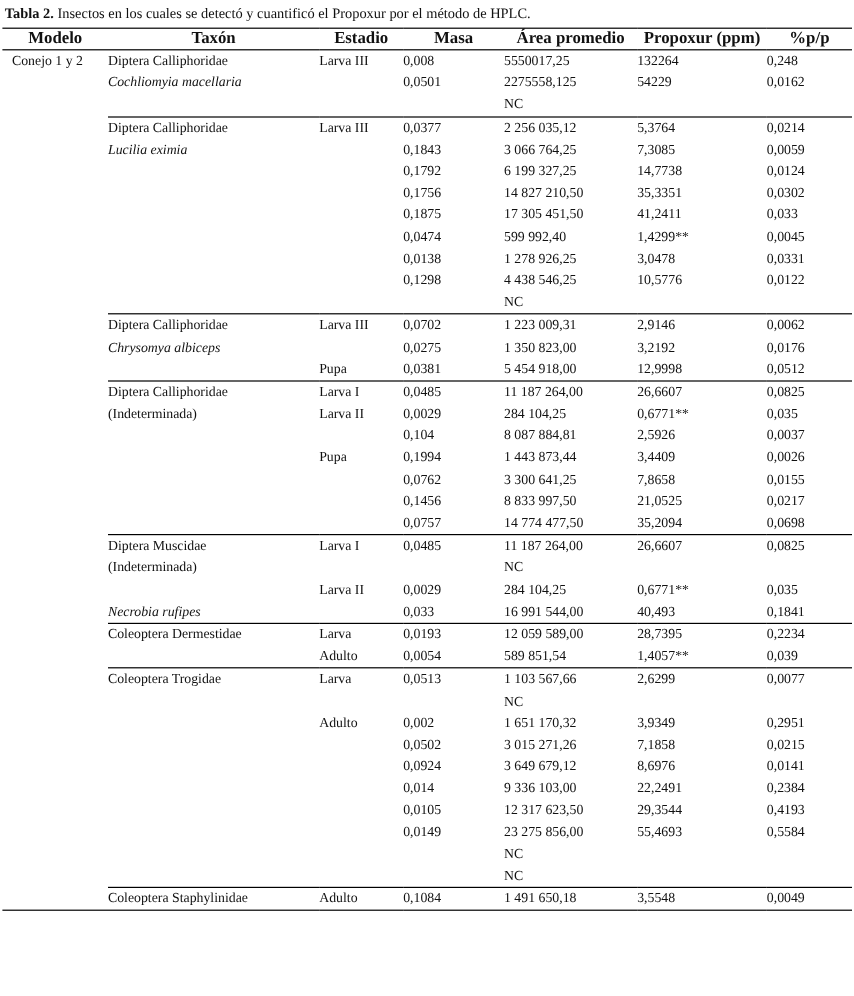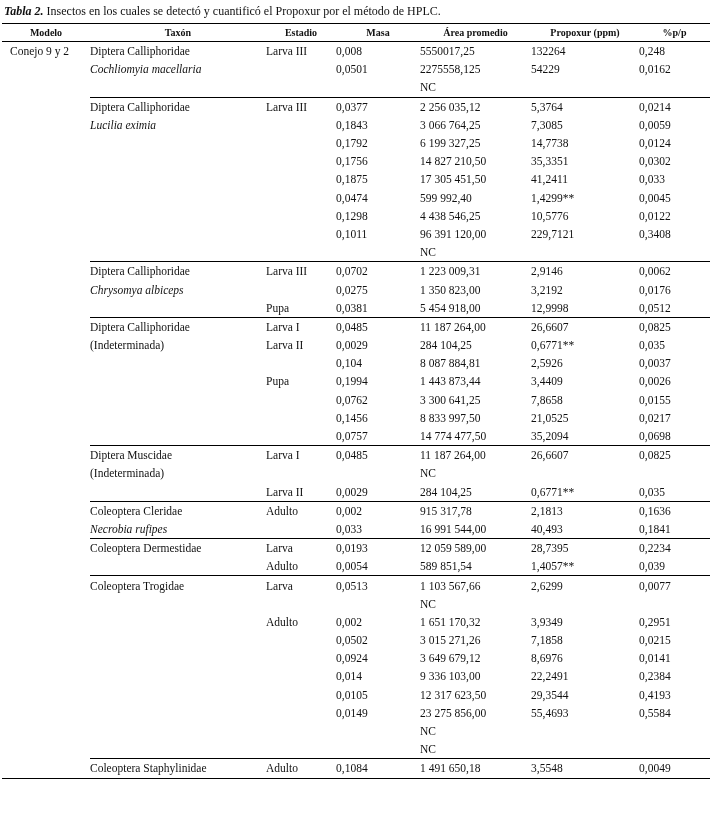--- a/index.html
+++ b/index.html
@@ -1,21 +1,21 @@
 <!DOCTYPE html>
 <html><head>
 <meta charset="utf-8">
 <style>
   html, body { margin: 0; padding: 0; background: #ffffff; }
   body { width: 712px; height: 830px; position: relative; overflow: hidden;
          font-family: "Liberation Serif", "DejaVu Serif", serif; color: #111; font-size: 11.5px; }
   .caption { position: absolute; left: 4px; top: 4px; font-size: 12px; white-space: nowrap; }
-  .caption b { font-weight: bold; font-style: italic; }
+  .caption b { font-weight: bold; }
   table { position: absolute; left: 2px; top: 23px; width: 708px; border-collapse: collapse; }
-  th { font-weight: bold; text-align: center; height: 17px; padding: 0; border-top: 1.5px solid #000; border-bottom: 1.5px solid #000; font-size: 10px; }
+  th { font-weight: bold; text-align: center; height: 17px; padding: 0; border-top: 1.5px solid #000; border-bottom: 1.5px solid #000; font-size: 14px; }
   td { height: 18.2px; padding: 0; vertical-align: middle; white-space: nowrap; line-height: 18px; }
   td.c0 { padding-left: 8px; }
   tr.group-start td.g { border-top: 1.5px solid #000; }
   tr.last td { border-bottom: 1.5px solid #000; }
   .it { font-style: italic; }
   .footnote { position: absolute; left: 4px; top: 828px; font-size: 12px; }
   col.c0 { width: 88px; } col.c1 { width: 176px; } col.c2 { width: 70px; } col.c3 { width: 84px; }
   col.c4 { width: 111px; } col.c5 { width: 108px; } col.c6 { width: 71px; }
 </style>
 </head>
@@ -39,21 +39,21 @@
       <th>Taxón</th>
       <th>Estadio</th>
       <th>Masa</th>
       <th>Área promedio</th>
       <th>Propoxur (ppm)</th>
       <th>%p/p</th>
     </tr>
   </thead>
   <tbody id="tbody">
       <tr>
-        <td class="c0">Conejo 9 y 2</td>
+        <td class="c0">Conejo 1 y 2</td>
         <td class="g">Diptera Calliphoridae</td>
         <td class="g">Larva III</td>
         <td class="g">0,008</td>
         <td class="g">5550017,25</td>
         <td class="g">132264</td>
         <td class="g">0,248</td>
       </tr>
       <tr>
         <td class="c0"></td>
         <td class="g it">Cochliomyia macellaria</td>
@@ -123,33 +123,33 @@
         <td class="g"></td>
         <td class="g">0,0474</td>
         <td class="g">599 992,40</td>
         <td class="g">1,4299**</td>
         <td class="g">0,0045</td>
       </tr>
       <tr>
         <td class="c0"></td>
         <td class="g"></td>
         <td class="g"></td>
+        <td class="g">0,0138</td>
+        <td class="g">1 278 926,25</td>
+        <td class="g">3,0478</td>
+        <td class="g">0,0331</td>
+      </tr>
+      <tr>
+        <td class="c0"></td>
+        <td class="g"></td>
+        <td class="g"></td>
         <td class="g">0,1298</td>
         <td class="g">4 438 546,25</td>
         <td class="g">10,5776</td>
         <td class="g">0,0122</td>
-      </tr>
-      <tr>
-        <td class="c0"></td>
-        <td class="g"></td>
-        <td class="g"></td>
-        <td class="g">0,1011</td>
-        <td class="g">96 391 120,00</td>
-        <td class="g">229,7121</td>
-        <td class="g">0,3408</td>
       </tr>
       <tr>
         <td class="c0"></td>
         <td class="g"></td>
         <td class="g"></td>
         <td class="g"></td>
         <td class="g">NC</td>
         <td class="g"></td>
         <td class="g"></td>
       </tr>
@@ -263,29 +263,20 @@
       </tr>
       <tr>
         <td class="c0"></td>
         <td class="g"></td>
         <td class="g">Larva II</td>
         <td class="g">0,0029</td>
         <td class="g">284 104,25</td>
         <td class="g">0,6771**</td>
         <td class="g">0,035</td>
       </tr>
-      <tr class="group-start">
-        <td class="c0"></td>
-        <td class="g">Coleoptera Cleridae</td>
-        <td class="g">Adulto</td>
-        <td class="g">0,002</td>
-        <td class="g">915 317,78</td>
-        <td class="g">2,1813</td>
-        <td class="g">0,1636</td>
-      </tr>
       <tr>
         <td class="c0"></td>
         <td class="g it">Necrobia rufipes</td>
         <td class="g"></td>
         <td class="g">0,033</td>
         <td class="g">16 991 544,00</td>
         <td class="g">40,493</td>
         <td class="g">0,1841</td>
       </tr>
       <tr class="group-start">

